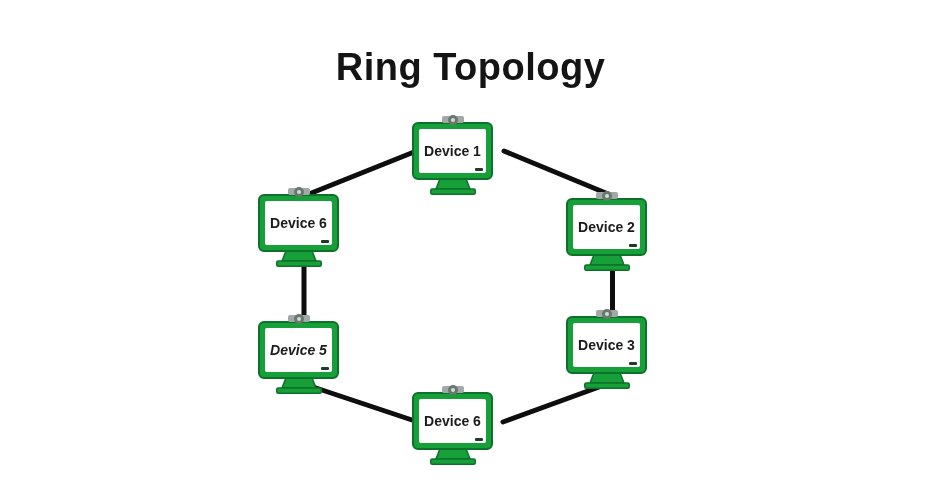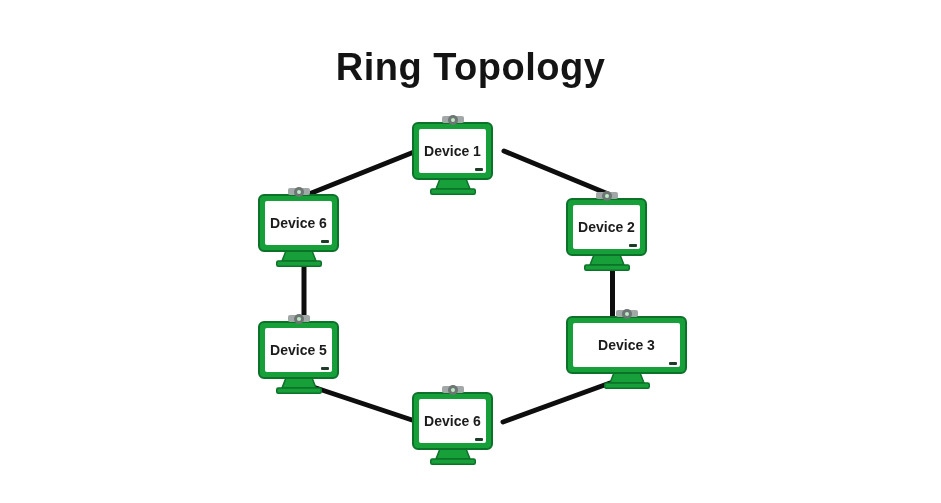--- a/index.html
+++ b/index.html
@@ -152,21 +152,21 @@
       <path class="stand-shape" d="M10 0.75 L36 0.75 L40 11 L6 11 Z"></path>
       <rect class="stand-shape" x="0.75" y="11" width="44.5" height="5.25" rx="1.5"></rect>
     </svg>
     <div class="frame">
       <div class="screen">
         <span class="device-label">Device 2</span>
         <span class="power-dash"></span>
       </div>
     </div>
   </div>
-      <div class="monitor" style="left: 566px; top: 316px; padding-left: 40px;">
+      <div class="monitor" style="left: 566px; top: 316px;">
     <div class="webcam">
       <span class="lens"></span>
     </div>
     <svg class="stand" width="46" height="17" viewBox="0 0 46 17">
       <path class="stand-shape" d="M10 0.75 L36 0.75 L40 11 L6 11 Z"></path>
       <rect class="stand-shape" x="0.75" y="11" width="44.5" height="5.25" rx="1.5"></rect>
     </svg>
     <div class="frame">
       <div class="screen">
         <span class="device-label">Device 3</span>
@@ -182,21 +182,21 @@
       <path class="stand-shape" d="M10 0.75 L36 0.75 L40 11 L6 11 Z"></path>
       <rect class="stand-shape" x="0.75" y="11" width="44.5" height="5.25" rx="1.5"></rect>
     </svg>
     <div class="frame">
       <div class="screen">
         <span class="device-label">Device 6</span>
         <span class="power-dash"></span>
       </div>
     </div>
   </div>
-      <div class="monitor" style="left: 258px; top: 321px;">
+      <div class="monitor" style="left: 258px; top: 321px; font-style: italic;">
     <div class="webcam">
       <span class="lens"></span>
     </div>
     <svg class="stand" width="46" height="17" viewBox="0 0 46 17">
       <path class="stand-shape" d="M10 0.75 L36 0.75 L40 11 L6 11 Z"></path>
       <rect class="stand-shape" x="0.75" y="11" width="44.5" height="5.25" rx="1.5"></rect>
     </svg>
     <div class="frame">
       <div class="screen">
         <span class="device-label">Device 5</span>

